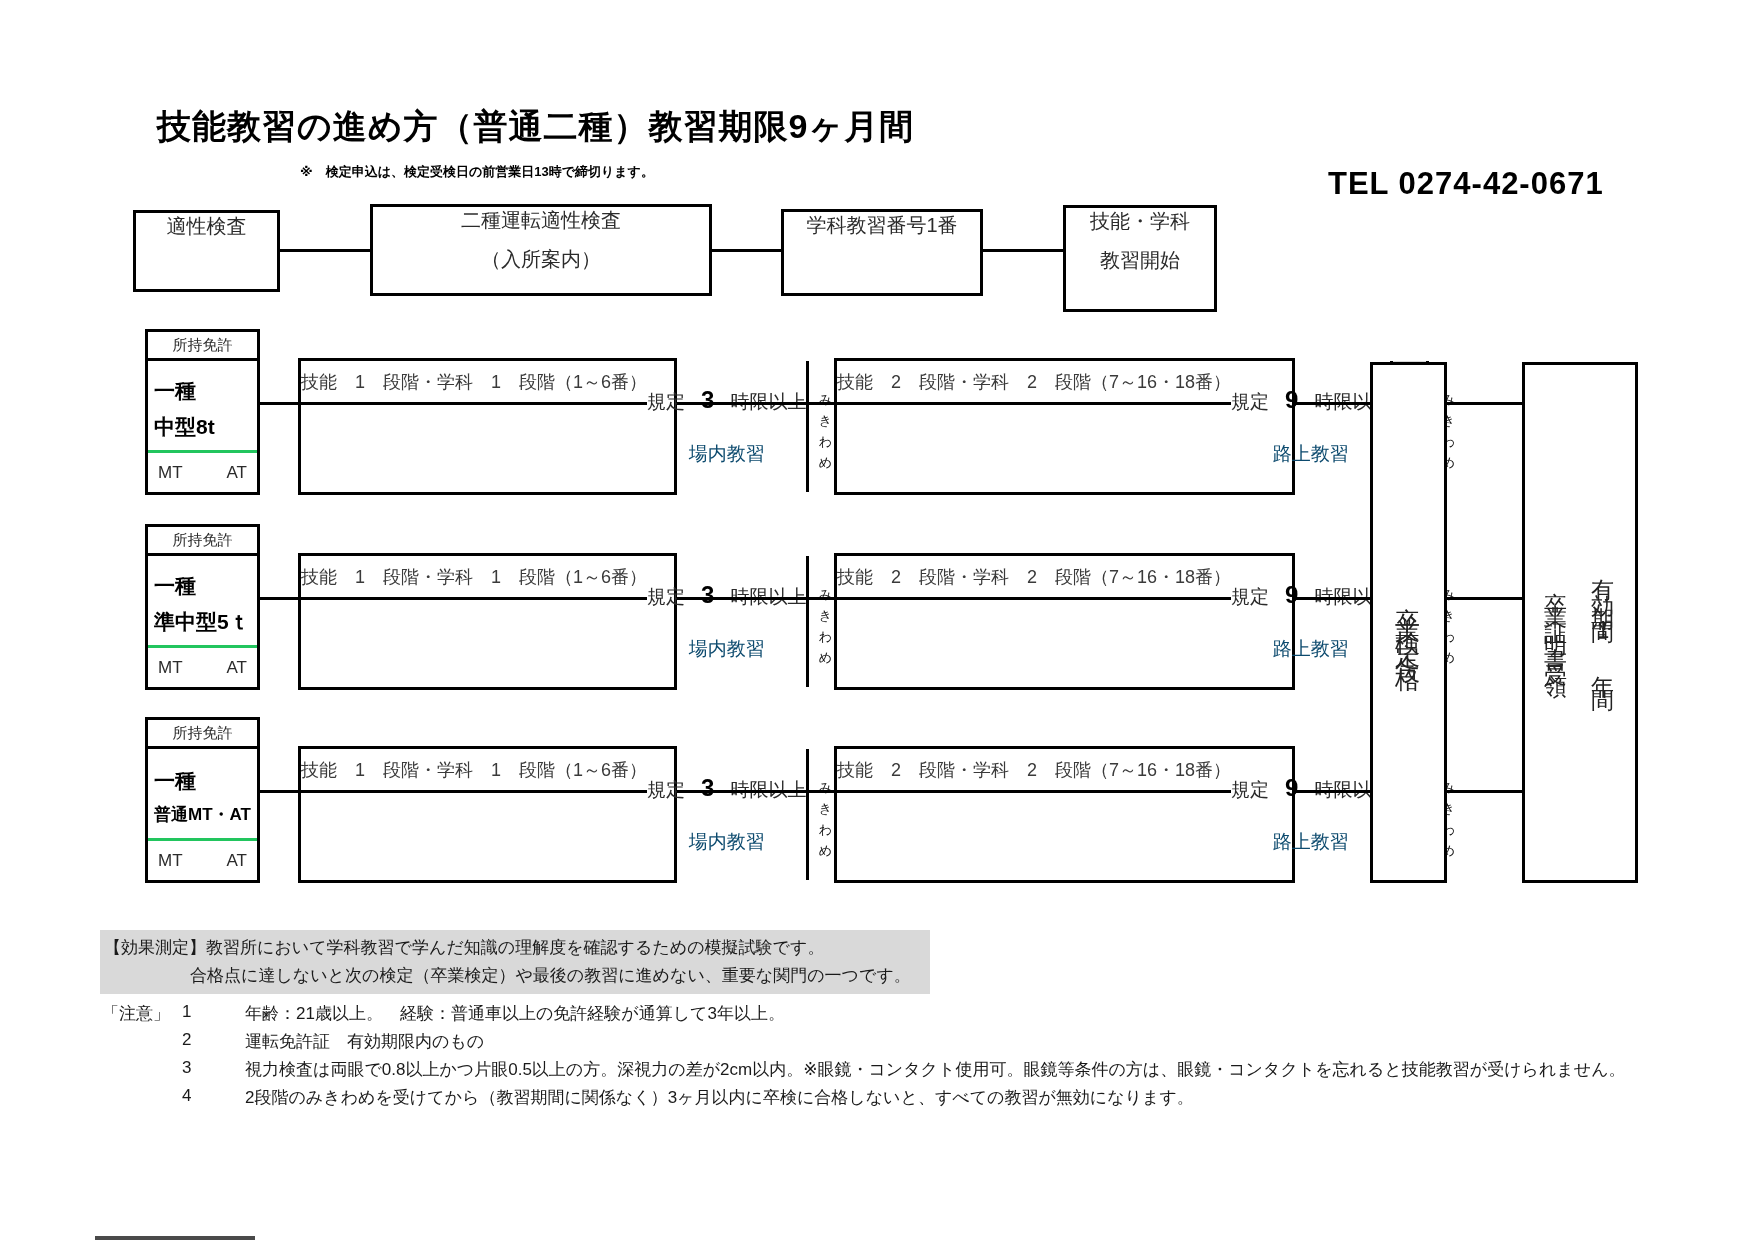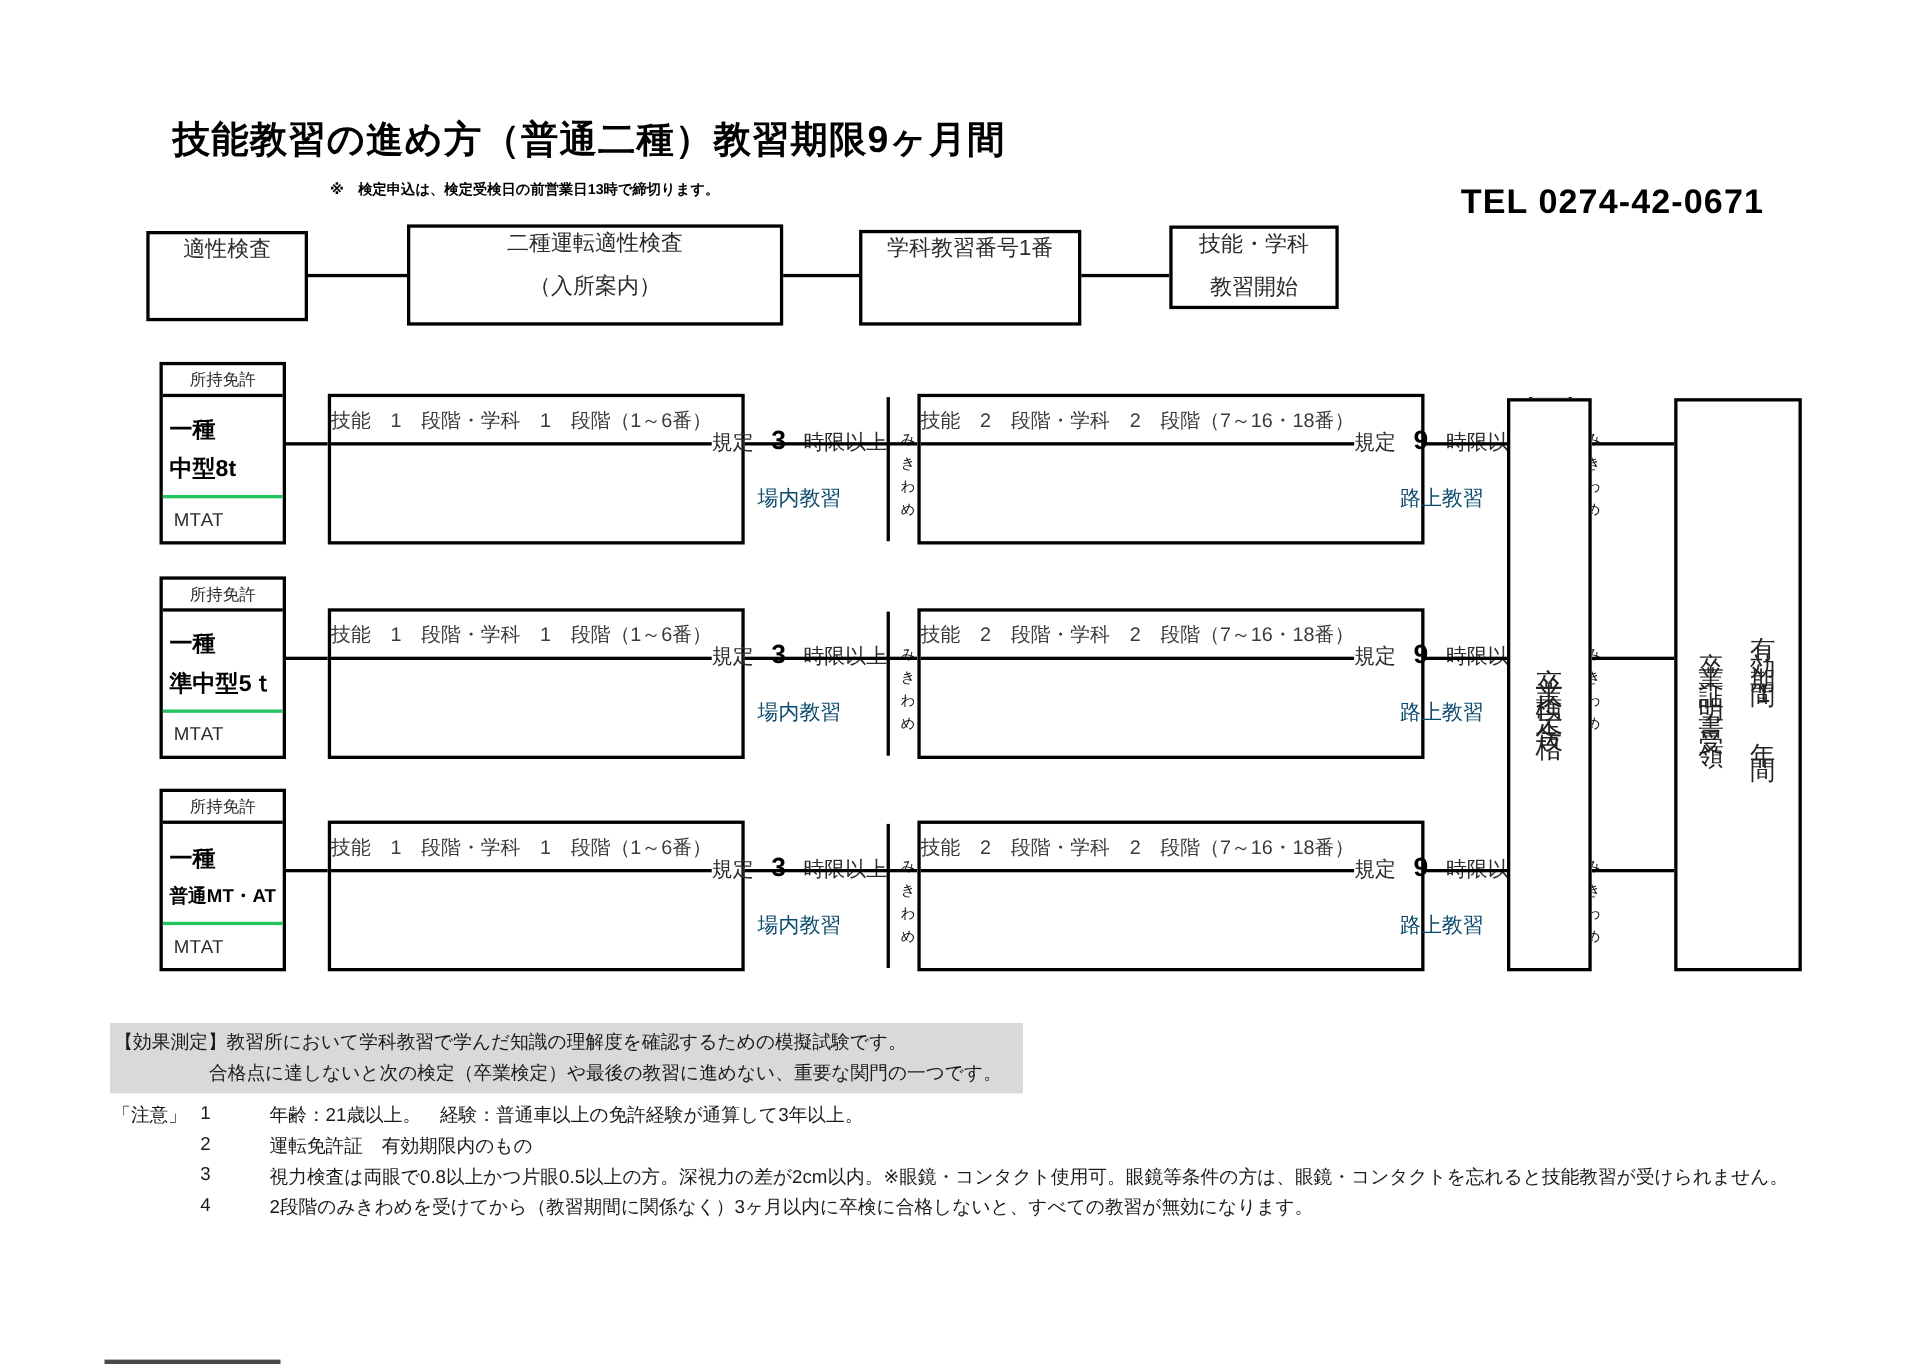--- a/index.html
+++ b/index.html
@@ -22,21 +22,21 @@
            font-size:20px;color:#2b2b2b;gap:12px;white-space:nowrap;}
 
   
   .licbox{display:flex;flex-direction:column;}
   .lic-header{height:29px;border-bottom:3px solid #000;display:flex;align-items:center;justify-content:center;
               font-size:15px;color:#2b2b2b;box-sizing:border-box;}
   .lic-main{flex:1;border-bottom:3px solid #22c55e;box-sizing:border-box;padding:6px 6px 0 6px;
             display:flex;flex-direction:column;justify-content:space-evenly;}
   .lic-line{font-size:21px;font-weight:bold;color:#000;line-height:1.1;white-space:nowrap;}
   .lic-line.small{font-size:17px;}
-  .lic-mtat{height:39px;display:flex;align-items:center;
+  .lic-mtat{height:39px;display:flex;align-items:center;justify-content:space-between;
             padding:0 10px;font-size:17px;color:#2b2b2b;box-sizing:border-box;}
 
   
   .stagebox{display:flex;flex-direction:row;}
   .stage-header{height:44px;border-bottom:3px solid #000;display:flex;align-items:center;justify-content:center;
                 font-size:18px;color:#3a3a3a;box-sizing:border-box;white-space:nowrap;}
   .stage-body{flex:1;display:flex;box-sizing:border-box;justify-content:center;}
   .stage-center{flex:1;display:flex;flex-direction:column;justify-content:space-evenly;align-items:center;}
   .rule-line{font-size:19px;color:#2b2b2b;display:flex;align-items:baseline;white-space:nowrap;}
   .rule-num{font-size:24px;font-weight:bold;color:#000;margin:0 16px;}
@@ -78,21 +78,21 @@
     <span>二種運転適性検査</span>
     <span>（入所案内）</span>
   </div>
   <div class="hline" style="left:712px;top:249px;width:69px;"></div>
 
   <div class="box flowbox" style="left:781px;top:209px;width:202px;height:87px;">
     <span>学科教習番号1番</span>
   </div>
   <div class="hline" style="left:983px;top:249px;width:80px;"></div>
 
-  <div class="box flowbox" style="left:1063px;top:205px;width:154px;height:76px;">
+  <div class="box flowbox" style="left:1063px;top:205px;width:154px;height:107px;">
     <span>技能・学科</span>
     <span>教習開始</span>
   </div>
 
   <div class="box licbox" style="left:145px;top:329px;width:115px;height:166px;">
     <div class="lic-header">所持免許</div>
     <div class="lic-main">
       <div class="lic-line">一種</div>
       <div class="lic-line">中型8t</div>
     </div>

